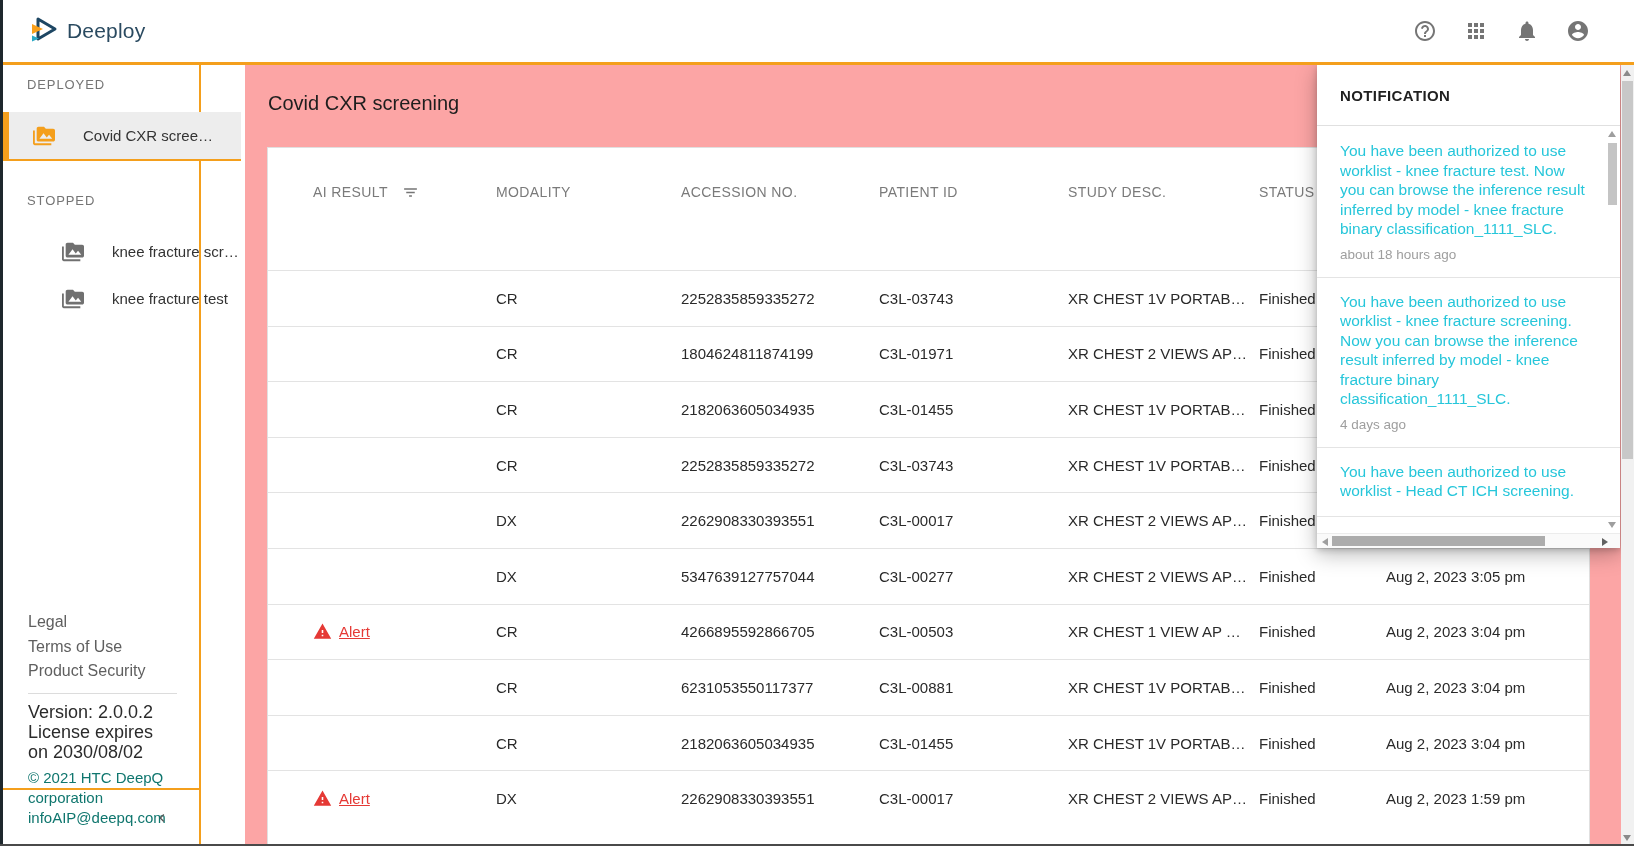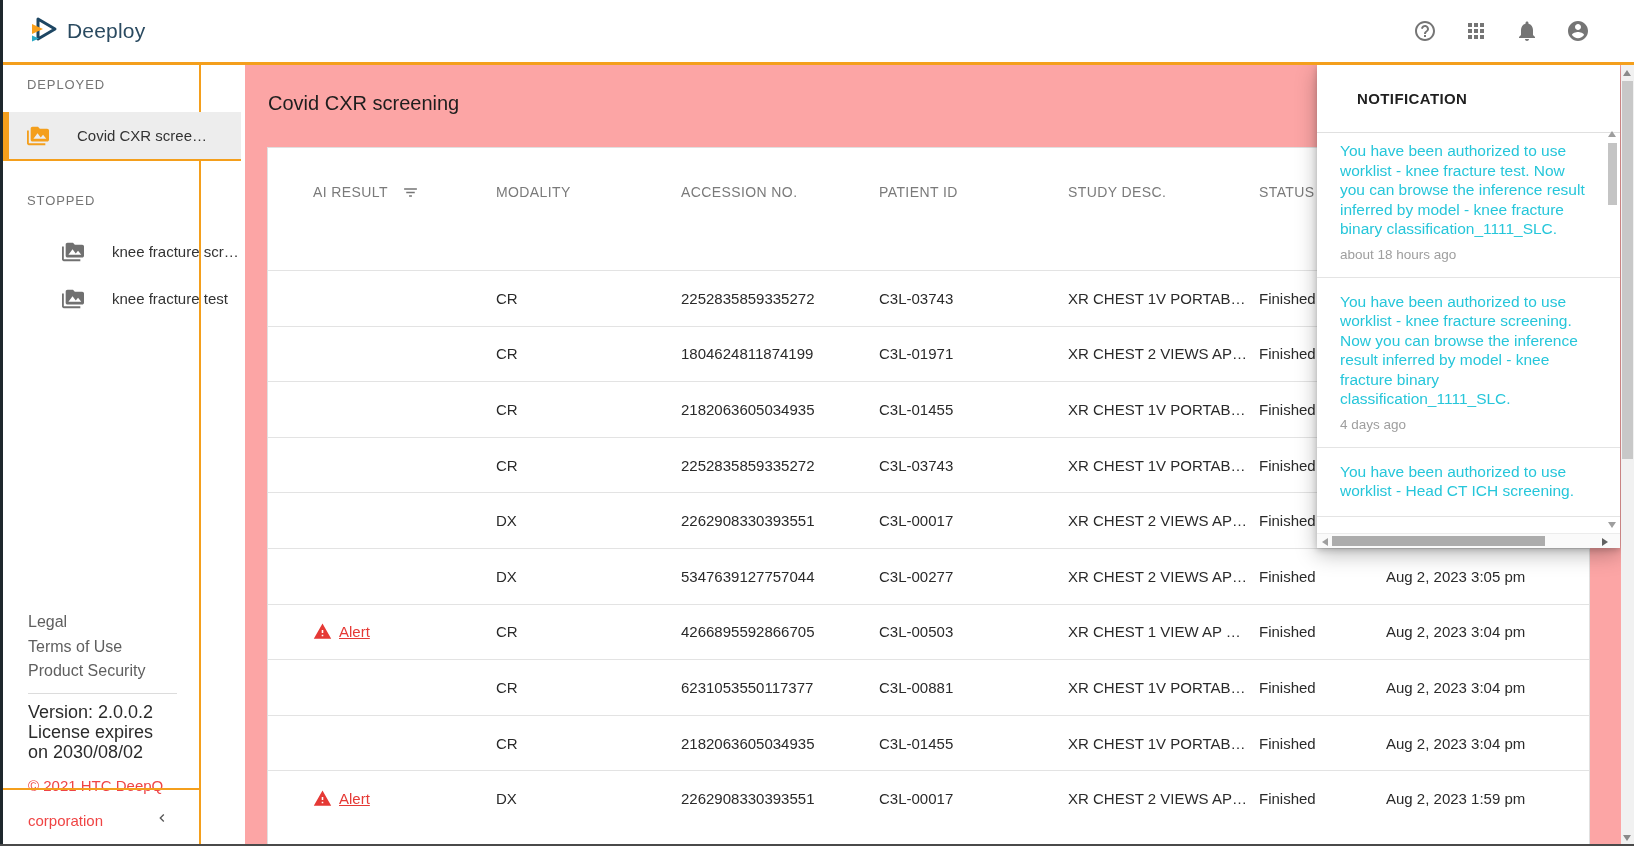--- a/index.html
+++ b/index.html
@@ -26,35 +26,35 @@
 
   
   .sidebar{position:absolute;left:3px;top:65px;width:198px;bottom:0;background:#fff;
     border-right:2px solid var(--orange);z-index:30;}
   .sec-label{position:absolute;left:24px;font-size:13px;color:var(--gray);letter-spacing:.9px;}
   .lbl-deployed{top:12px;}
   .lbl-stopped{top:128px;}
   .side-item{position:absolute;left:0;width:238px;height:47px;display:flex;align-items:center;cursor:pointer;}
   .side-item .mi{width:22px;height:22px;flex:0 0 22px;}
   .side-item .mi svg{width:22px;height:22px;}
-  .item-active{top:47px;background:#EDEDED;border-left:6px solid var(--orange);padding-left:18px;}
+  .item-active{top:47px;background:#EDEDED;border-left:6px solid var(--orange);padding-left:24px;}
   .item-active .lbl{color:var(--orange);}
   .item-active .mi svg{fill:var(--orange);}
   .sec-underline{position:absolute;top:94px;left:0;width:238px;height:2px;background:var(--orange);}
   .item-plain{padding-left:27px;margin-left:32px;}
   .item-plain .mi svg{fill:#707070;}
   .item-1{top:163px;}
   .item-2{top:210px;}
   .side-item .lbl{margin-left:28px;font-size:15px;color:#333;white-space:nowrap;}
 
   .side-footer{position:absolute;left:25px;right:22px;top:545px;}
   .flink{font-size:16px;color:#5F5F5F;line-height:24.5px;cursor:pointer;}
   .fdiv{height:1px;background:#DCDCDC;margin:9px 0 8px 0;}
   .fver{font-size:18px;color:#2B2B2B;line-height:20px;}
-  .fmut{font-size:15px;color:#ef4444;line-height:35px;}
+  .fmut{font-size:15px;color:#0f766e;line-height:20px;}
   .fmut.first{margin-top:6px;}
   .collapse-bar{position:absolute;left:0;right:0;top:723px;bottom:0;border-top:2px solid var(--orange);
     display:flex;justify-content:flex-end;align-items:center;padding-right:24px;}
   .collapse-btn{width:26px;height:26px;display:flex;align-items:center;justify-content:center;cursor:pointer;}
 
   
   .main{position:absolute;left:245px;top:65px;right:13px;bottom:0;background:#fca5a5;}
   .page-title{position:absolute;left:23px;top:27px;font-size:20px;font-weight:500;color:#1E1E1E;}
   .card{position:absolute;left:22px;top:82px;width:1323px;height:770px;background:#fff;
     border:1px solid #E0E0E0;overflow:hidden;}
@@ -69,21 +69,21 @@
   .c5{width:191px;}
   .c6{width:127px;}
   .c7{flex:1 1 auto;}
   .filter-ic{margin-left:14px;display:inline-flex;cursor:pointer;}
   .alert-cell{display:flex;align-items:center;gap:7px;color:var(--red);text-decoration:underline;}
   .alert-cell svg{width:19px;height:19px;fill:var(--red);}
 
   
   .notif{position:absolute;left:1317px;top:65px;width:303px;height:483px;background:#fff;z-index:35;
     box-shadow:0 6px 20px rgba(0,0,0,.28),0 2px 6px rgba(0,0,0,.18);}
-  .notif-head{height:68px;display:flex;align-items:center;padding-left:40px;border-bottom:1px solid #E0E0E0;
+  .notif-head{height:61px;display:flex;align-items:center;padding-left:23px;border-bottom:1px solid #E0E0E0;
     font-size:15px;font-weight:bold;letter-spacing:.4px;color:#1F1F1F;}
   .notif-list{position:absolute;left:0;right:0;top:62px;bottom:15px;overflow:hidden;}
   .notif-item{padding:14px 42px 15px 23px;border-bottom:1px solid #E4E4E4;cursor:pointer;}
   .notif-text{color:var(--cyan);font-size:15.5px;line-height:19.5px;width:252px;}
   .notif-time{color:#9E9E9E;font-size:13.5px;margin-top:8px;}
   .notif-vscroll{position:absolute;right:2px;top:64px;width:11px;bottom:18px;}
   .nv-up{position:absolute;top:2px;left:1px;width:0;height:0;border-left:4.5px solid transparent;
     border-right:4.5px solid transparent;border-bottom:6px solid #9E9E9E;}
   .nv-thumb{position:absolute;top:14px;left:1px;width:9px;height:62px;background:#C4C4C4;}
   .nv-down{position:absolute;bottom:2px;left:1px;width:0;height:0;border-left:4.5px solid transparent;

